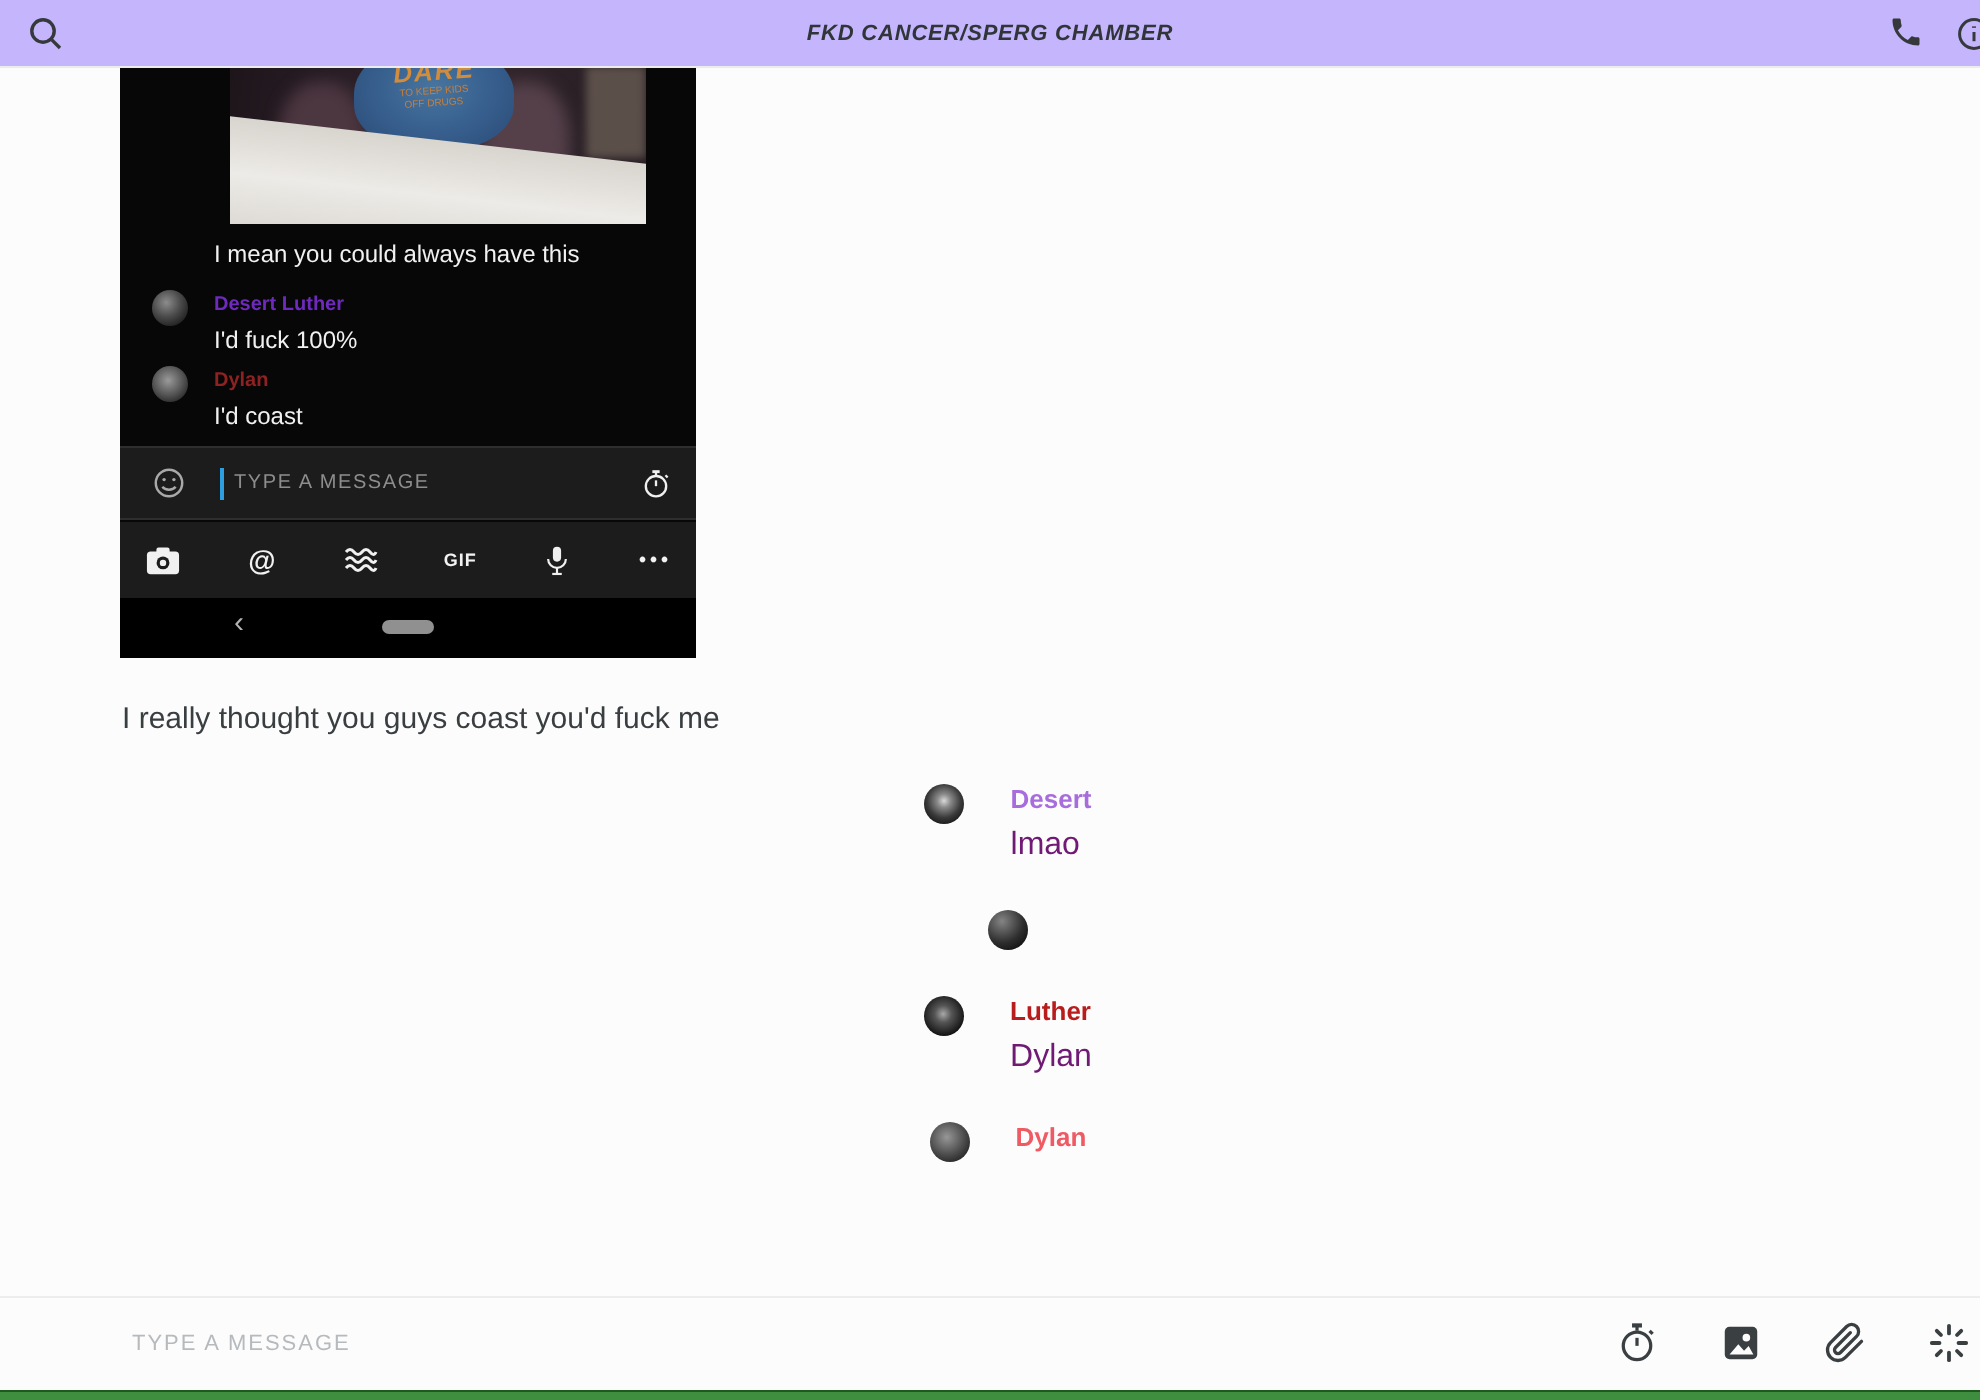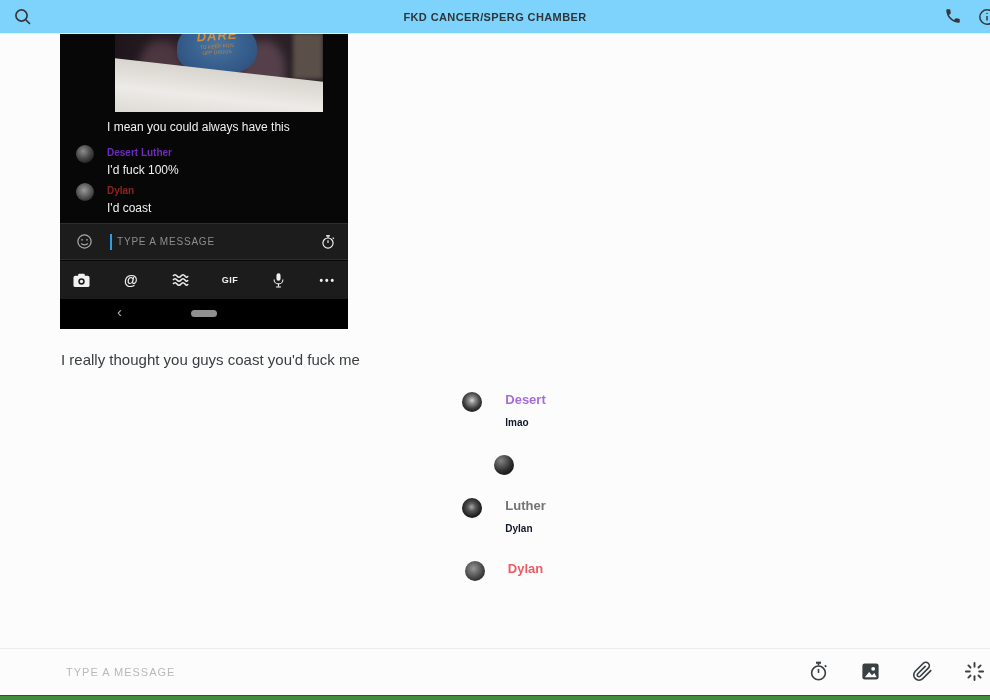--- a/index.html
+++ b/index.html
@@ -1,21 +1,21 @@
 <!DOCTYPE html>
 <html><head>
 <meta charset="utf-8">
 <style>
   html,body{margin:0;padding:0;background:#e8e8e8;}
   .app{position:relative;width:990px;height:700px;background:#fcfcfc;overflow:hidden;
        font-family:"Liberation Sans",sans-serif;color:#393e41;}
 
   
-  .topbar{position:absolute;top:0;left:0;right:0;height:33px;background:#7dd3fc;
-          border-bottom:1px solid #ececec;z-index:5;}
+  .topbar{position:absolute;top:0;left:0;right:0;height:33px;background:#c4b5fd;
+          border-bottom:1px solid #ececec;z-index:5;font-style:italic;}
   .tb-title{position:absolute;left:0;right:0;top:0;height:33px;display:flex;align-items:center;
             justify-content:center;font-size:11px;font-weight:bold;color:#2f3538;letter-spacing:.4px;}
   .tb-icon{position:absolute;top:7px;width:20px;height:20px;cursor:pointer;}
   .tb-search{left:13px;}
   .tb-phone{right:26px;}
   .tb-info{right:-7px;}
 
   
   .chat{position:absolute;top:33px;bottom:52px;left:0;right:0;background:#fcfcfc;overflow:hidden;}
 
@@ -58,21 +58,21 @@
   .mp1{margin-top:22px;}
   .mp2{margin-top:13px;}
   .group{display:flex;align-items:flex-start;margin:21px 0 0 18px;justify-content:center;}
   .avatar{width:20px;height:20px;border-radius:50%;margin-top:2px;cursor:pointer;flex:none;}
   .av-desert{background:radial-gradient(circle at 50% 42%,#d9d9d9 0%,#8a8a8a 22%,#3a3a3a 55%,#111 85%);}
   .av-diabeetus{background:radial-gradient(circle at 35% 28%,#848484 0%,#2e2e2e 55%,#0b0b0b 90%);}
   .av-luther{background:radial-gradient(circle at 48% 45%,#a8a8a8 0%,#555 28%,#161616 70%,#040404 95%);}
   .av-dylan{background:radial-gradient(circle at 42% 38%,#979797 0%,#4f4f4f 50%,#1a1a1a 88%);}
   .gbody{margin-left:23px;}
   .gname{font-size:13px;font-weight:bold;line-height:15px;margin-top:2px;}
-  .gtext{margin-top:7px;font-size:10px;line-height:18px;color:#0f172a;font-weight:bold;}
+  .gtext{margin-top:7px;font-size:16px;line-height:18px;color:#701a75;}
 
   
   .composer{position:absolute;left:0;right:0;bottom:5px;height:46px;background:#fcfcfc;
             border-top:1px solid #ededed;display:flex;align-items:center;}
   .composer input{flex:1;border:none;outline:none;background:transparent;margin-left:64px;
                   font-family:"Liberation Sans",sans-serif;font-size:11px;letter-spacing:1px;color:#33373a;}
   .composer input::placeholder{color:#b6babd;}
   .c-icons{display:flex;align-items:center;margin-right:4px;}
   .c-icon{width:22px;height:22px;margin-left:30px;cursor:pointer;}
   .green-bar{position:absolute;left:0;right:0;bottom:0;height:5px;background:#3f8e3f;
@@ -188,21 +188,21 @@
       </div>
     </div>
 
     <div class="group">
       <div class="avatar av-diabeetus"></div>
     </div>
 
     <div class="group">
       <div class="avatar av-luther"></div>
       <div class="gbody">
-        <div class="gname" style="color: #737373;">Luther</div>
+        <div class="gname" style="color: #b91c1c;">Luther</div>
         <div class="gtext">Dylan</div>
       </div>
     </div>
 
     <div class="group">
       <div class="avatar av-dylan"></div>
       <div class="gbody">
         <div class="gname" style="color: rgb(239, 90, 99);">Dylan</div>
       </div>
     </div>

